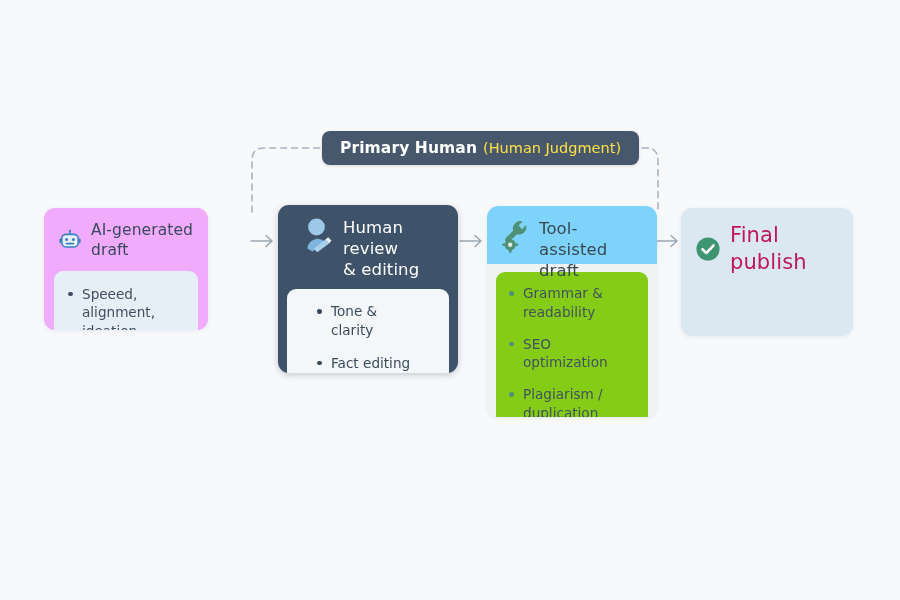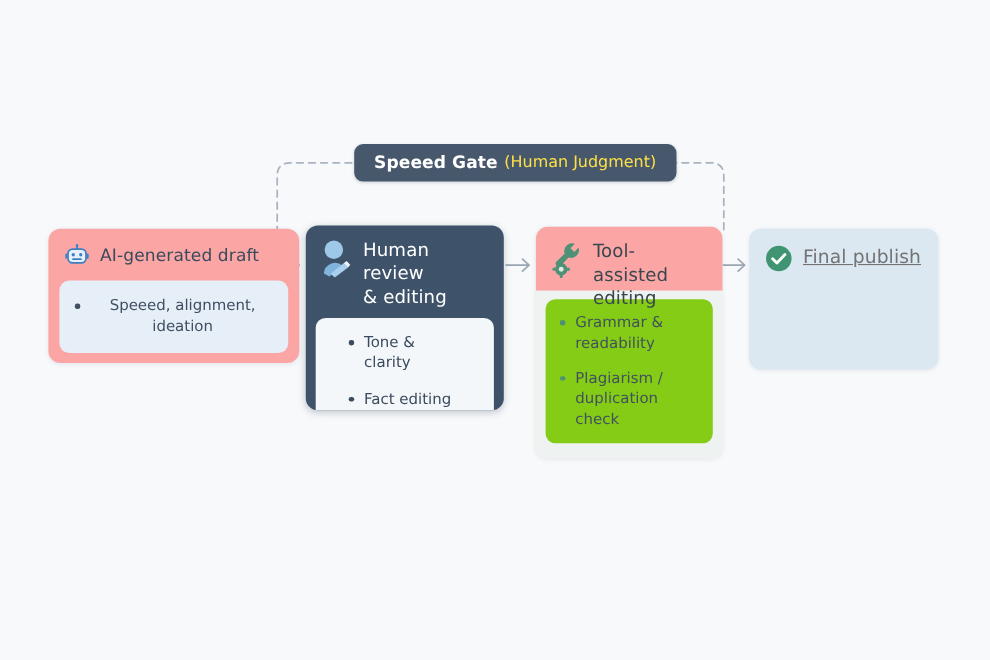--- a/index.html
+++ b/index.html
@@ -106,25 +106,24 @@
     width: 4.5px;
     height: 4.5px;
     border-radius: 50%;
     background: currentColor;
   }
 
   
   #card-ai {
     left: 44px;
     top: 208px;
-    width: 228px;
+    width: 164px;
     height: 122px;
-    background: #fca5a5;
+    background: #f0abfc;
     box-shadow: 0 1px 4px rgba(70,100,135,0.10);
-    text-align: center;
   }
   #card-ai .card-head {
     padding: 13px 14px 0 14px;
   }
   #card-ai .card-title {
     color: #3a4a5c;
     font-size: 15.5px;
   }
   #card-ai .card-body {
     margin: 10px 10px 10px 10px;
@@ -138,21 +137,21 @@
   
   #card-human {
     left: 278px;
     top: 205px;
     width: 180px;
     height: 168px;
     background: #3e5369;
     box-shadow: 0 2px 7px rgba(45,65,90,0.26);
   }
   #card-human .card-head {
-    padding: 12px 13px 0 13px;
+    padding: 12px 13px 0 26px;
     align-items: flex-start;
   }
   #card-human .card-title {
     color: #ffffff;
     font-weight: normal;
     font-size: 16.5px;
   }
   #card-human .card-body {
     margin: 9px 9px 9px 9px;
     padding: 13px 28px;
@@ -171,21 +170,21 @@
     left: 487px;
     top: 206px;
     width: 170px;
     height: 211px;
     background: #eef3f1;
     box-shadow: 0 1px 4px rgba(80,110,100,0.10);
   }
   #card-tools .card-head {
     padding: 12px 13px 0 13px;
     align-items: flex-start;
-    background: #fca5a5;
+    background: #7dd3fc;
     height: 58px;
     border-radius: 11px 11px 0 0;
   }
   #card-tools .card-title {
     color: #39474f;
     font-size: 16.5px;
   }
   #card-tools .card-body {
     margin: 8px 9px 9px 9px;
     padding: 12px 11px;
@@ -204,23 +203,22 @@
     top: 208px;
     width: 172px;
     height: 128px;
     background: #dce8f1;
     box-shadow: 0 1px 4px rgba(70,100,135,0.10);
   }
   #card-publish .card-head {
     padding: 14px 14px 0 14px;
   }
   #card-publish .card-title {
-    color: #737373;
-    font-size: 17px;
-    text-decoration: underline;
+    color: #be185d;
+    font-size: 21px;
   }
   #card-publish .card-body {
     margin: 10px 10px 10px 10px;
     padding: 13px 12px;
     background: #e7eff7;
   }
   #card-publish .bullets li {
     color: #3f4f61;
   }
   #card-publish .bullets li::before {
@@ -236,21 +234,21 @@
 <body>
 
 <div id="canvas">
 
   <svg id="gate-connectors" viewBox="0 0 900 600" width="900" height="600">
     <path d="M252,212 L252,160 Q252,148 264,148 L320,148" fill="none" stroke="#a9b4c2" stroke-width="1.6" stroke-dasharray="6 5" stroke-linecap="round"></path>
     <path d="M598,148 L646,148 Q658,148 658,160 L658,212" fill="none" stroke="#a9b4c2" stroke-width="1.6" stroke-dasharray="6 5" stroke-linecap="round"></path>
   </svg>
 
   <div class="gate-banner">
-    <span class="gate-strong">Speeed Gate</span>
+    <span class="gate-strong">Primary Human</span>
     <span class="gate-soft">(Human Judgment)</span>
   </div>
 
   <svg class="flow-arrow" style="left:250px; top:232px;" width="30" height="18" viewBox="0 0 30 18">
     <path d="M1,9 L22,9 M16,3.5 L22,9 L16,14.5" fill="none" stroke="#9aa6b3" stroke-width="1.5" stroke-linecap="round" stroke-linejoin="round"></path>
   </svg>
   <svg class="flow-arrow" style="left:459px; top:232px;" width="30" height="18" viewBox="0 0 30 18">
     <path d="M1,9 L22,9 M16,3.5 L22,9 L16,14.5" fill="none" stroke="#9aa6b3" stroke-width="1.5" stroke-linecap="round" stroke-linejoin="round"></path>
   </svg>
   <svg class="flow-arrow" style="left:655px; top:232px;" width="30" height="18" viewBox="0 0 30 18">
@@ -309,26 +307,27 @@
         <circle cx="10.2" cy="26.8" r="2.2" fill="#e1e9e6"></circle>
         <g fill="#4f9177">
           <rect x="8.9" y="18.9" width="2.6" height="3.2" rx="0.8"></rect>
           <rect x="8.9" y="31.5" width="2.6" height="3.2" rx="0.8"></rect>
           <rect x="2.3" y="25.5" width="3.2" height="2.6" rx="0.8"></rect>
           <rect x="14.9" y="25.5" width="3.2" height="2.6" rx="0.8"></rect>
         </g>
       </svg>
       <span class="card-title">
         <span>Tool-assisted</span><br>
-        <span>editing</span>
+        <span>draft</span>
       </span>
     </div>
     <div class="card-body">
       <ul class="bullets">
         <li>Grammar &amp; readability</li>
+        <li>SEO optimization</li>
         <li>Plagiarism / duplication check</li>
       </ul>
     </div>
   </div>
 
   <div class="card" id="card-publish">
     <div class="card-head">
       <svg class="icon" width="26" height="26" viewBox="0 0 26 26">
         <circle cx="13" cy="13" r="11.6" fill="#3f9471"></circle>
         <path d="M7.4,13.3 L11.3,17.1 L18.6,9.4" fill="none" stroke="#ffffff" stroke-width="2.6" stroke-linecap="round" stroke-linejoin="round"></path>

